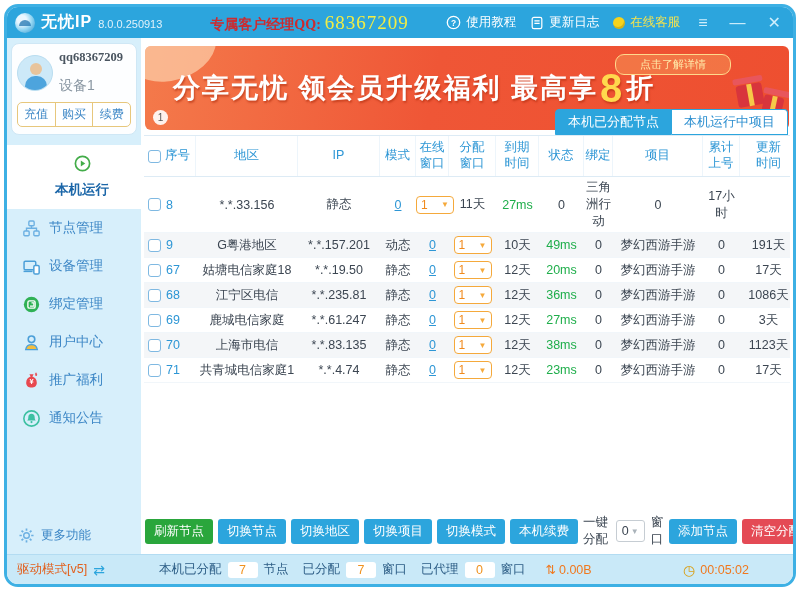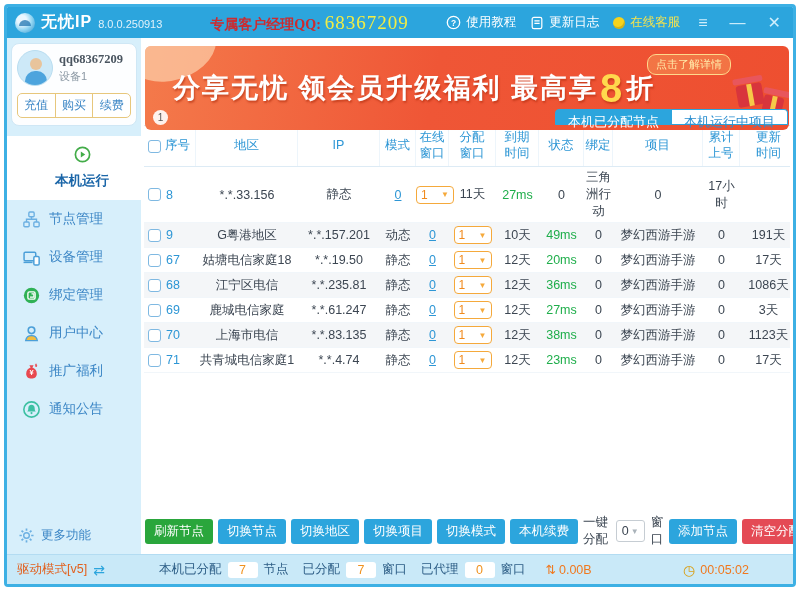--- a/index.html
+++ b/index.html
@@ -1,18 +1,18 @@
 <!DOCTYPE html>
 <html><head>
 <meta charset="utf-8">
 <style>
   * { margin:0; padding:0; box-sizing:border-box; }
   html,body { width:800px; height:600px; background:#ffffff; font-family:"Liberation Sans",sans-serif; overflow:hidden; }
   .window { position:absolute; left:4px; top:4px; width:792px; height:583px;
-    border:3px solid #3db0e4; border-radius:4px; background:#ffffff; overflow:hidden;
+    border:3px solid #3db0e4; border-radius:14px; background:#ffffff; overflow:hidden;
     display:flex; flex-direction:column; }
 
   
   .titlebar { height:31px; background:#2ca5dd; display:flex; align-items:center; padding:0 8px; flex:0 0 auto; }
   .logo { width:20px; height:20px; border-radius:50%; background:radial-gradient(circle at 35% 35%, #eaf7ff 25%, #8fd4f2 55%, #2f8fc6 100%); margin-right:6px; position:relative; }
   .logo::after { content:""; position:absolute; left:4px; top:7px; width:12px; height:6px; background:#2d7db5; border-radius:6px 6px 0 0; opacity:.8; }
   .app-title { color:#fff; font-weight:bold; font-size:16px; letter-spacing:1px; }
   .app-version { color:rgba(255,255,255,.85); font-size:11px; margin-left:6px; margin-top:2px; }
   .qq-wrap { font-family:"Liberation Serif",serif; margin-left:48px; display:flex; align-items:baseline; }
   .qq-label { color:#cc2b30; font-size:14px; font-weight:bold; }
@@ -26,50 +26,50 @@
   
   .content { flex:1 1 auto; display:flex; min-height:0; }
   .sidebar { width:134px; background:#d7effb; display:flex; flex-direction:column; flex:0 0 auto; }
   .usercard { background:#fdfeff; border:1px solid #cfe7f5; border-radius:8px; margin:5px 4px 2px 4px; padding:6px 5px 7px 5px; }
   .user-top { display:flex; align-items:center; }
   .avatar { width:36px; height:36px; border-radius:50%; background:#cde9f8; border:1px solid #b9ddf0; position:relative; overflow:hidden; flex:0 0 auto; }
   .avatar .head { position:absolute; left:12px; top:7px; width:12px; height:12px; border-radius:50%; background:#e8c49c; }
   .avatar .bodyb { position:absolute; left:7px; top:20px; width:22px; height:14px; border-radius:10px 10px 0 0; background:#4da4dd; }
   .user-info { margin-left:6px; min-width:0; }
   .user-name { font-size:12.5px; color:#4a5560; font-family:"Liberation Serif",serif; font-weight:bold; }
-  .user-device { font-size:11px; color:#8a97a3; margin-top:2px; }
+  .user-device { font-size:14px; color:#8a97a3; margin-top:12px; }
   .acct-btns { display:flex; margin-top:7px; border:1px solid #e7c77c; border-radius:5px; overflow:hidden; background:#fff; }
   .acct-btn { flex:1; text-align:center; font-size:12px; color:#3d87c6; padding:3px 0; cursor:pointer; }
   .acct-btn + .acct-btn { border-left:1px solid #e7c77c; }
 
   .menu { margin-top:8px; }
   .menu-item { display:flex; align-items:center; gap:9px; padding:10px 0 10px 16px; font-size:13.5px; color:#3d87c6; cursor:pointer; }
   .menu-item.active { background:#ffffff; color:#1b66a8; font-weight:bold;flex-direction:column; }
   .menu-item svg { flex:0 0 auto; }
   .more { margin-top:auto; display:flex; align-items:center; gap:7px; padding:8px 0 10px 12px; font-size:12.5px; color:#3d87c6; cursor:pointer; }
 
   .main { flex:1 1 auto; background:#fff; display:flex; flex-direction:column; min-width:0; padding:0 3px; position:relative; }
 
   
   .banner { margin:8px 1px 0 1px; height:84px; border-radius:6px; position:relative;
     background:linear-gradient(100deg,#f47a4b 0%, #ef5636 45%, #ee4f30 100%); overflow:hidden; flex:0 0 auto; }
   .banner-deco { position:absolute; left:-18px; top:-26px; width:90px; height:60px; background:rgba(255,235,200,.55); border-radius:50%; transform:rotate(-18deg); }
   .banner-text { position:absolute; left:28px; top:24px; display:flex; align-items:center; color:#fff; font-weight:bold; font-size:27px; letter-spacing:2px; text-shadow:1px 2px 2px rgba(170,40,10,.55); white-space:nowrap; }
   .banner-digit { color:#ffd94d; font-size:40px; margin:0 2px; text-shadow:1px 2px 2px rgba(170,40,10,.55); line-height:.8; }
-  .banner-cta { position:absolute; right:58px; top:8px; background:rgba(255,210,120,.28); border:1px solid #ffd98c; color:#ffe9a8; font-size:11px; padding:2px 8px; border-radius:9px; cursor:pointer; }
+  .banner-cta { position:absolute; right:58px; top:8px; background:rgba(255,210,120,.28); border:1px solid #ffd98c; color:#ffe9a8; font-size:11px; padding:2px 24px; border-radius:9px; cursor:pointer; }
   .gift { position:absolute; width:26px; height:22px; background:#d8353c; border-radius:3px; }
   .gift::before { content:""; position:absolute; left:50%; top:0; width:5px; height:100%; margin-left:-2.5px; background:#f7c948; }
   .gift::after { content:""; position:absolute; left:-2px; top:-7px; width:30px; height:6px; background:#e8565c; border-radius:2px; }
   .gift.g1 { right:26px; top:38px; transform:rotate(-10deg); }
   .gift.g2 { right:6px; top:50px; width:20px; height:17px; transform:rotate(12deg); }
   .carousel-dot { position:absolute; left:8px; bottom:5px; width:15px; height:15px; border-radius:50%; background:rgba(255,255,255,.9); color:#555; font-size:10px; display:flex; align-items:center; justify-content:center; cursor:pointer; }
 
   
   .tabs { display:flex; justify-content:flex-end; margin-top:-21px; position:relative; z-index:3; padding-right:2px; flex:0 0 auto; }
-  .tab { height:16px; line-height:24px; padding:0 12px; font-size:13px; border:1px solid #2ca5dd; cursor:pointer; }
+  .tab { height:26px; line-height:24px; padding:0 12px; font-size:13px; border:1px solid #2ca5dd; cursor:pointer; }
   .tab.active { background:#2ca5dd; color:#fff; border-radius:4px 0 0 0; }
   .tab.inactive { background:#fff; color:#2c8fd0; border-left:none; border-radius:0 4px 0 0; }
 
   
   .grid { display:grid; grid-template-columns:52px 102px 82px 36px 33px 47px 43px 45px 29px 90px 37px 57px; align-items:center; }
   .thead { border-top:1px solid #ddebf5; border-bottom:1px solid #ddebf5; min-height:42px; flex:0 0 auto; }
   .th { color:#2d96d5; font-size:12.5px; text-align:center; white-space:pre-line; line-height:1.25; padding:4px 0; border-right:1px solid #edf5fb; align-self:stretch; display:flex; align-items:center; justify-content:center; }
   .th:first-child { justify-content:flex-start; padding-left:4px; gap:4px;text-align:right; }
   .th:last-child { border-right:none; }
   .trow { min-height:25px; font-size:12.5px; color:#3c4652; border-bottom:1px solid #f1f6fa; cursor:default; }

